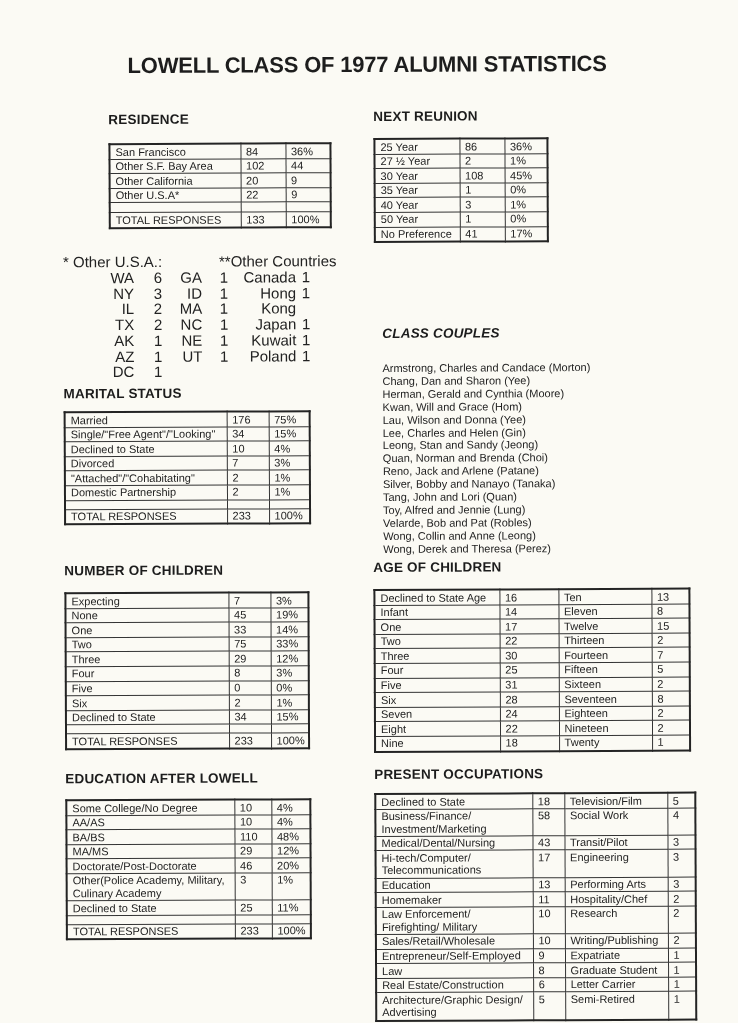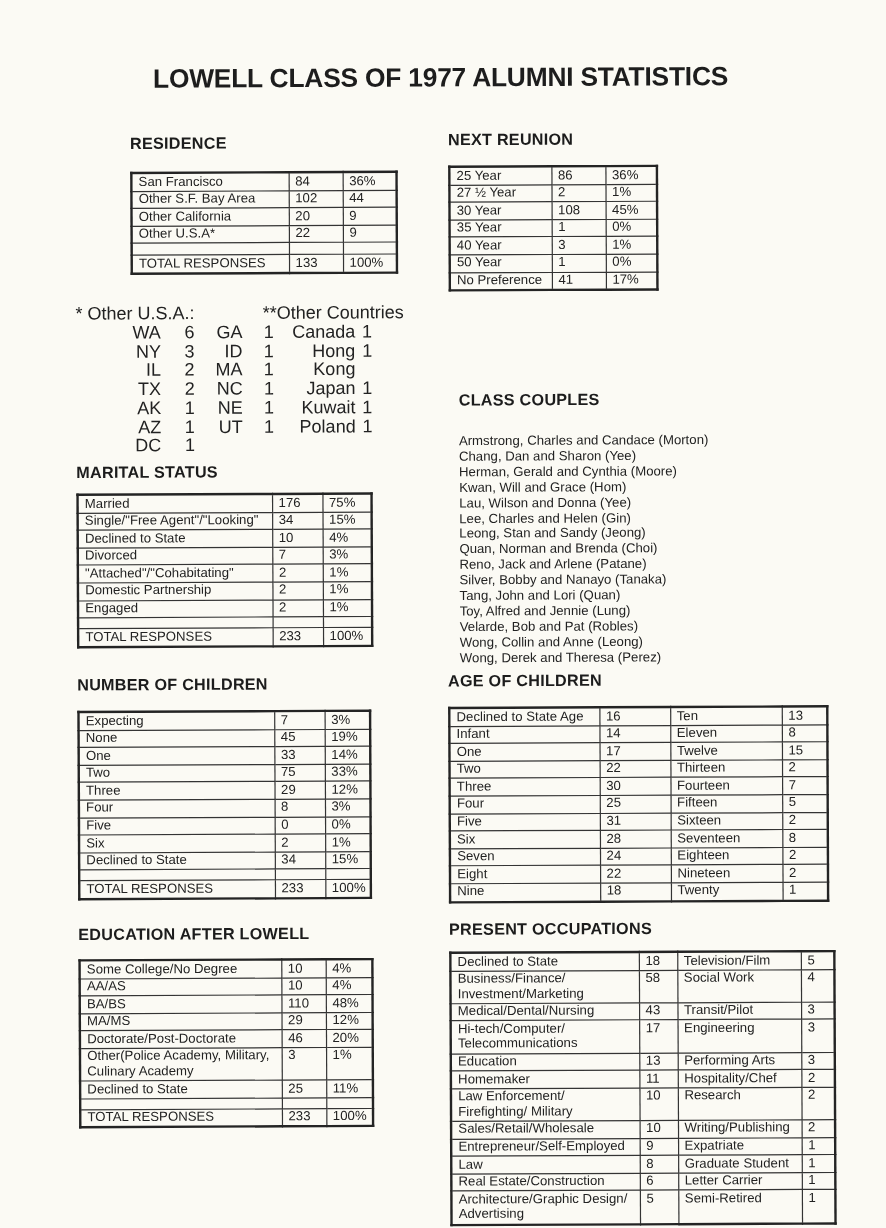--- a/index.html
+++ b/index.html
@@ -222,21 +222,21 @@
             </tr>
             <tr>
               <td>Poland</td>
               <td>1</td>
             </tr>
           </tbody>
     </table>
   </section>
 
   <section style="left:383px;top:326px;">
-    <div class="h" style="margin-bottom:14px;">CLASS COUPLES</div>
+    <div class="h" style="margin-bottom:14px;font-style:italic;">CLASS COUPLES</div>
     <div class="couples">
           <div>Armstrong, Charles and Candace (Morton)</div>
           <div>Chang, Dan and Sharon (Yee)</div>
           <div>Herman, Gerald and Cynthia (Moore)</div>
           <div>Kwan, Will and Grace (Hom)</div>
           <div>Lau, Wilson and Donna (Yee)</div>
           <div>Lee, Charles and Helen (Gin)</div>
           <div>Leong, Stan and Sandy (Jeong)</div>
           <div>Quan, Norman and Brenda (Choi)</div>
           <div>Reno, Jack and Arlene (Patane)</div>
@@ -281,25 +281,20 @@
             <tr>
               <td>"Attached"/"Cohabitating"</td>
               <td>2</td>
               <td>1%</td>
             </tr>
             <tr>
               <td>Domestic Partnership</td>
               <td>2</td>
               <td>1%</td>
             </tr>
-            <tr>
-              <td>Engaged</td>
-              <td>2</td>
-              <td>1%</td>
-            </tr>
           </tbody>
       <tbody>
         <tr class="spacer">
               <td></td>
               <td></td>
               <td></td>
             </tr>
         <tr>
           <td>TOTAL RESPONSES</td>
           <td>233</td>

